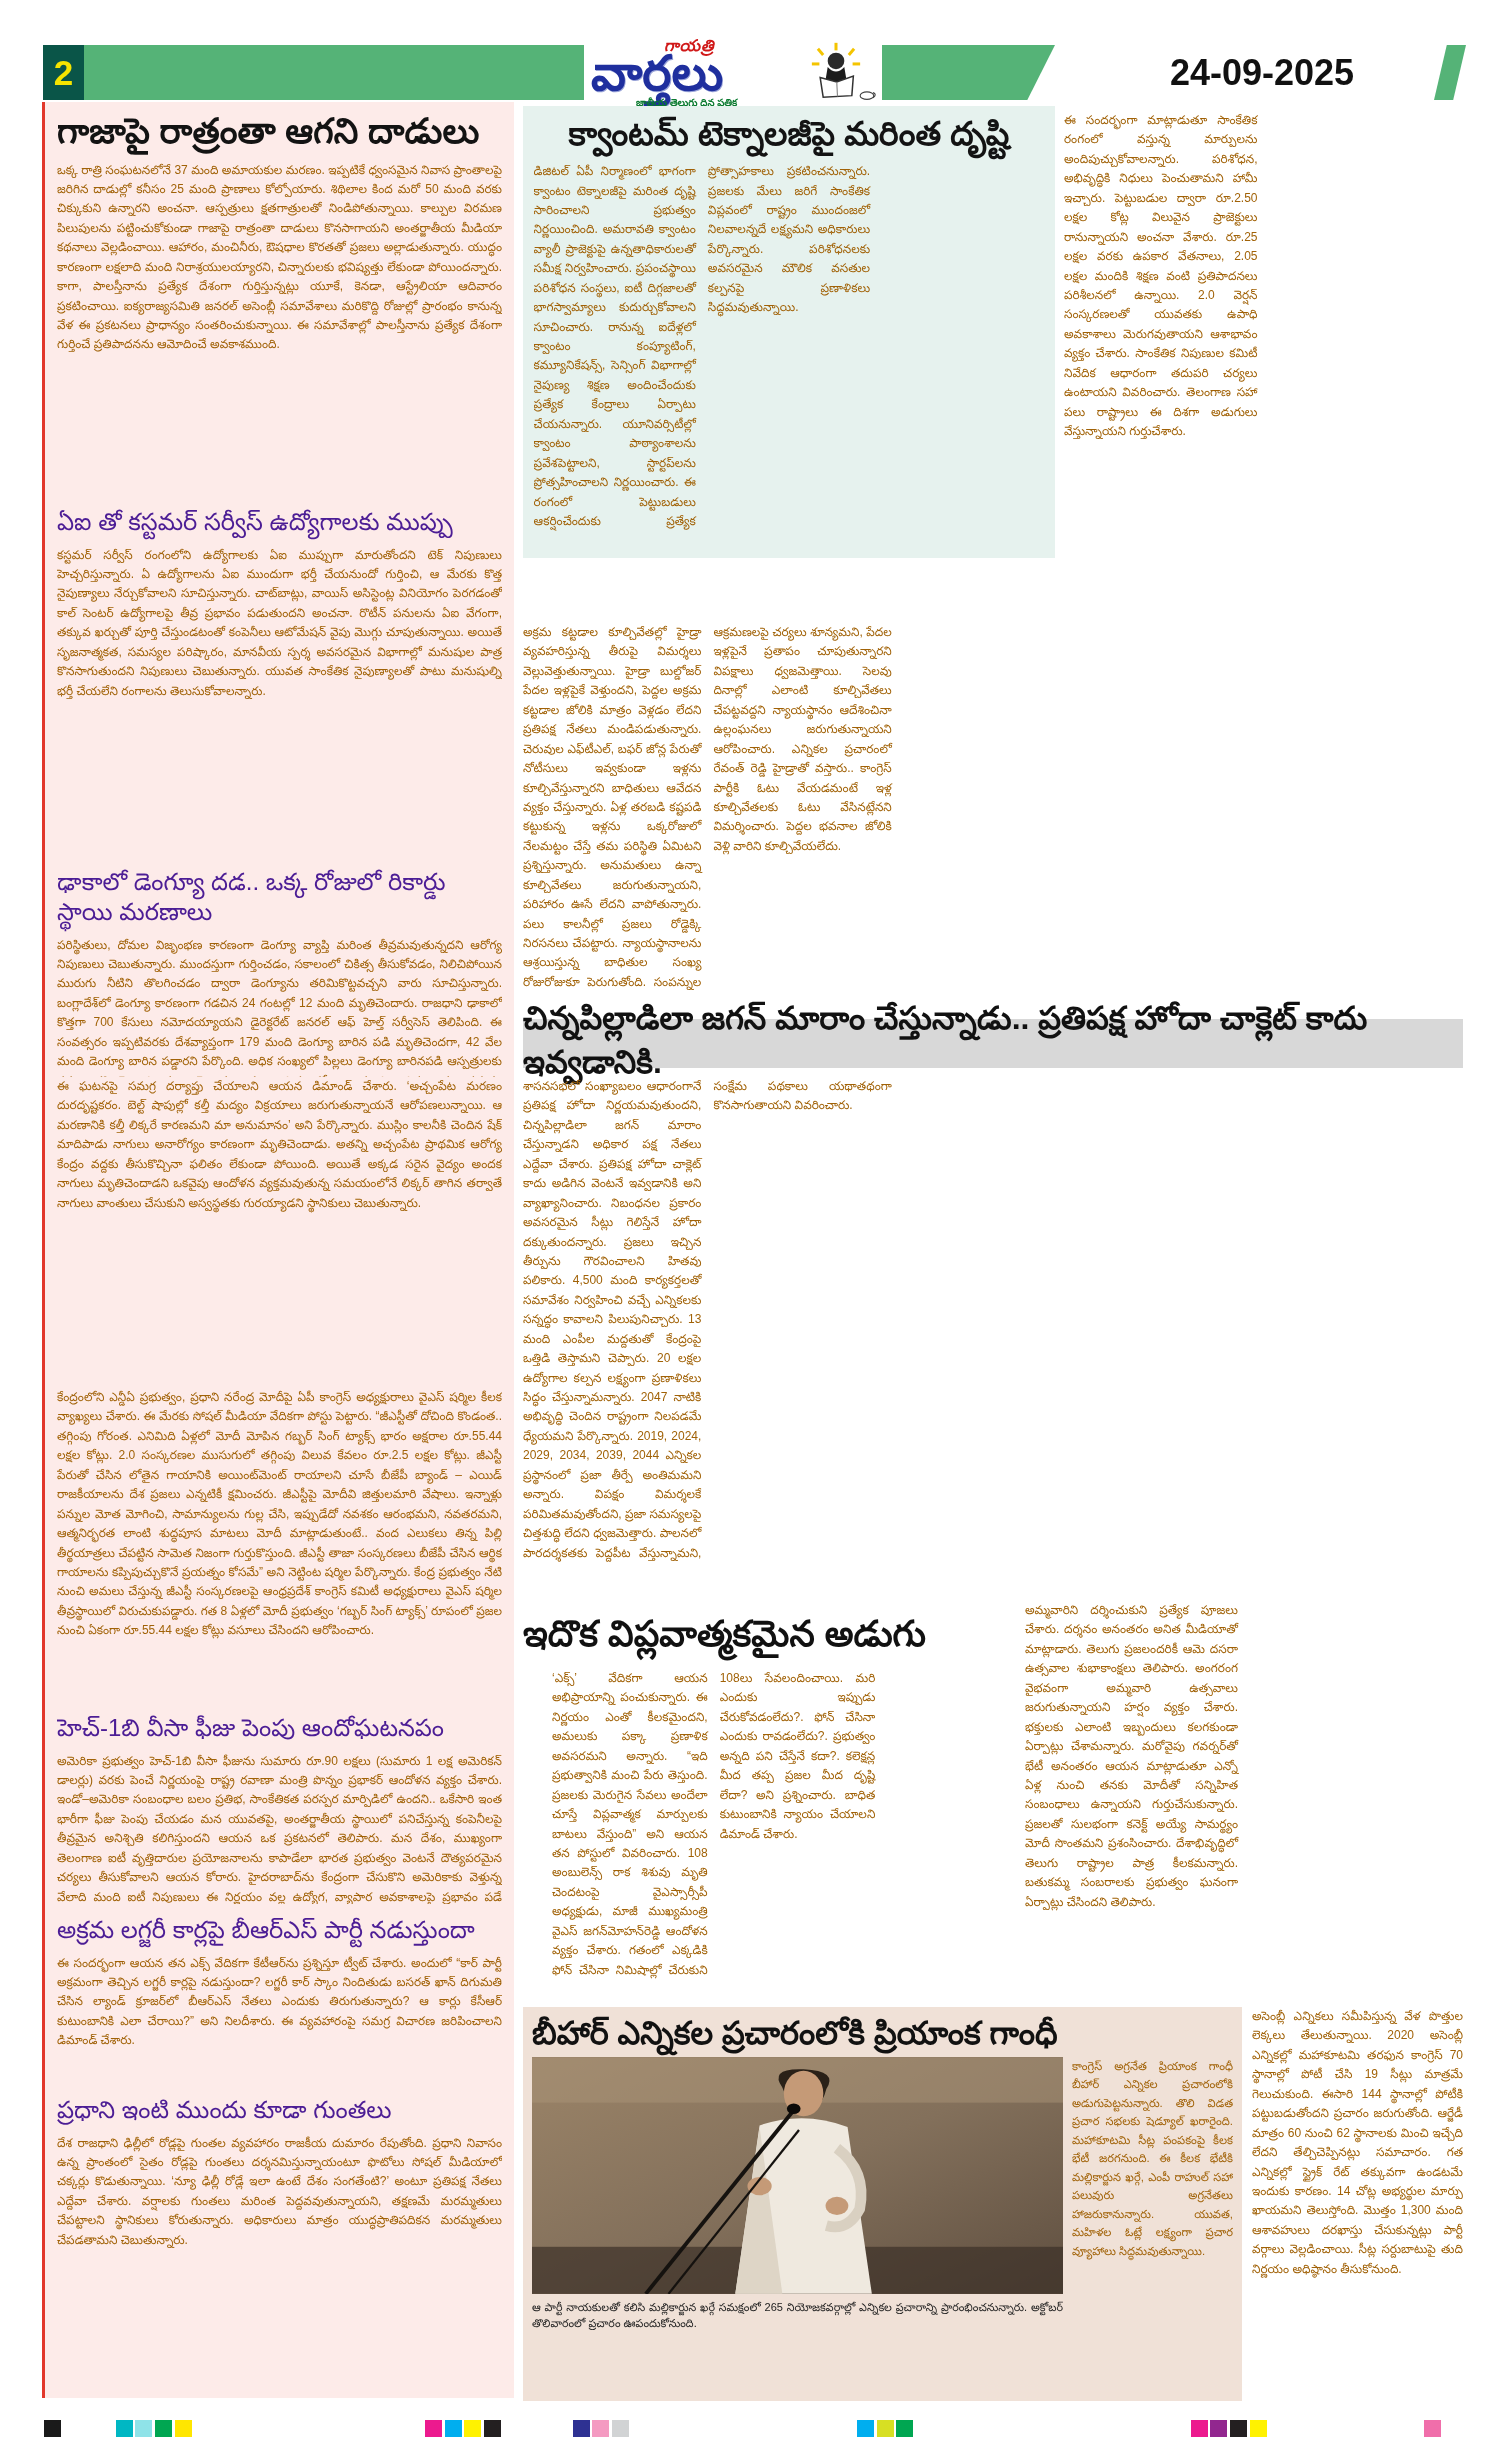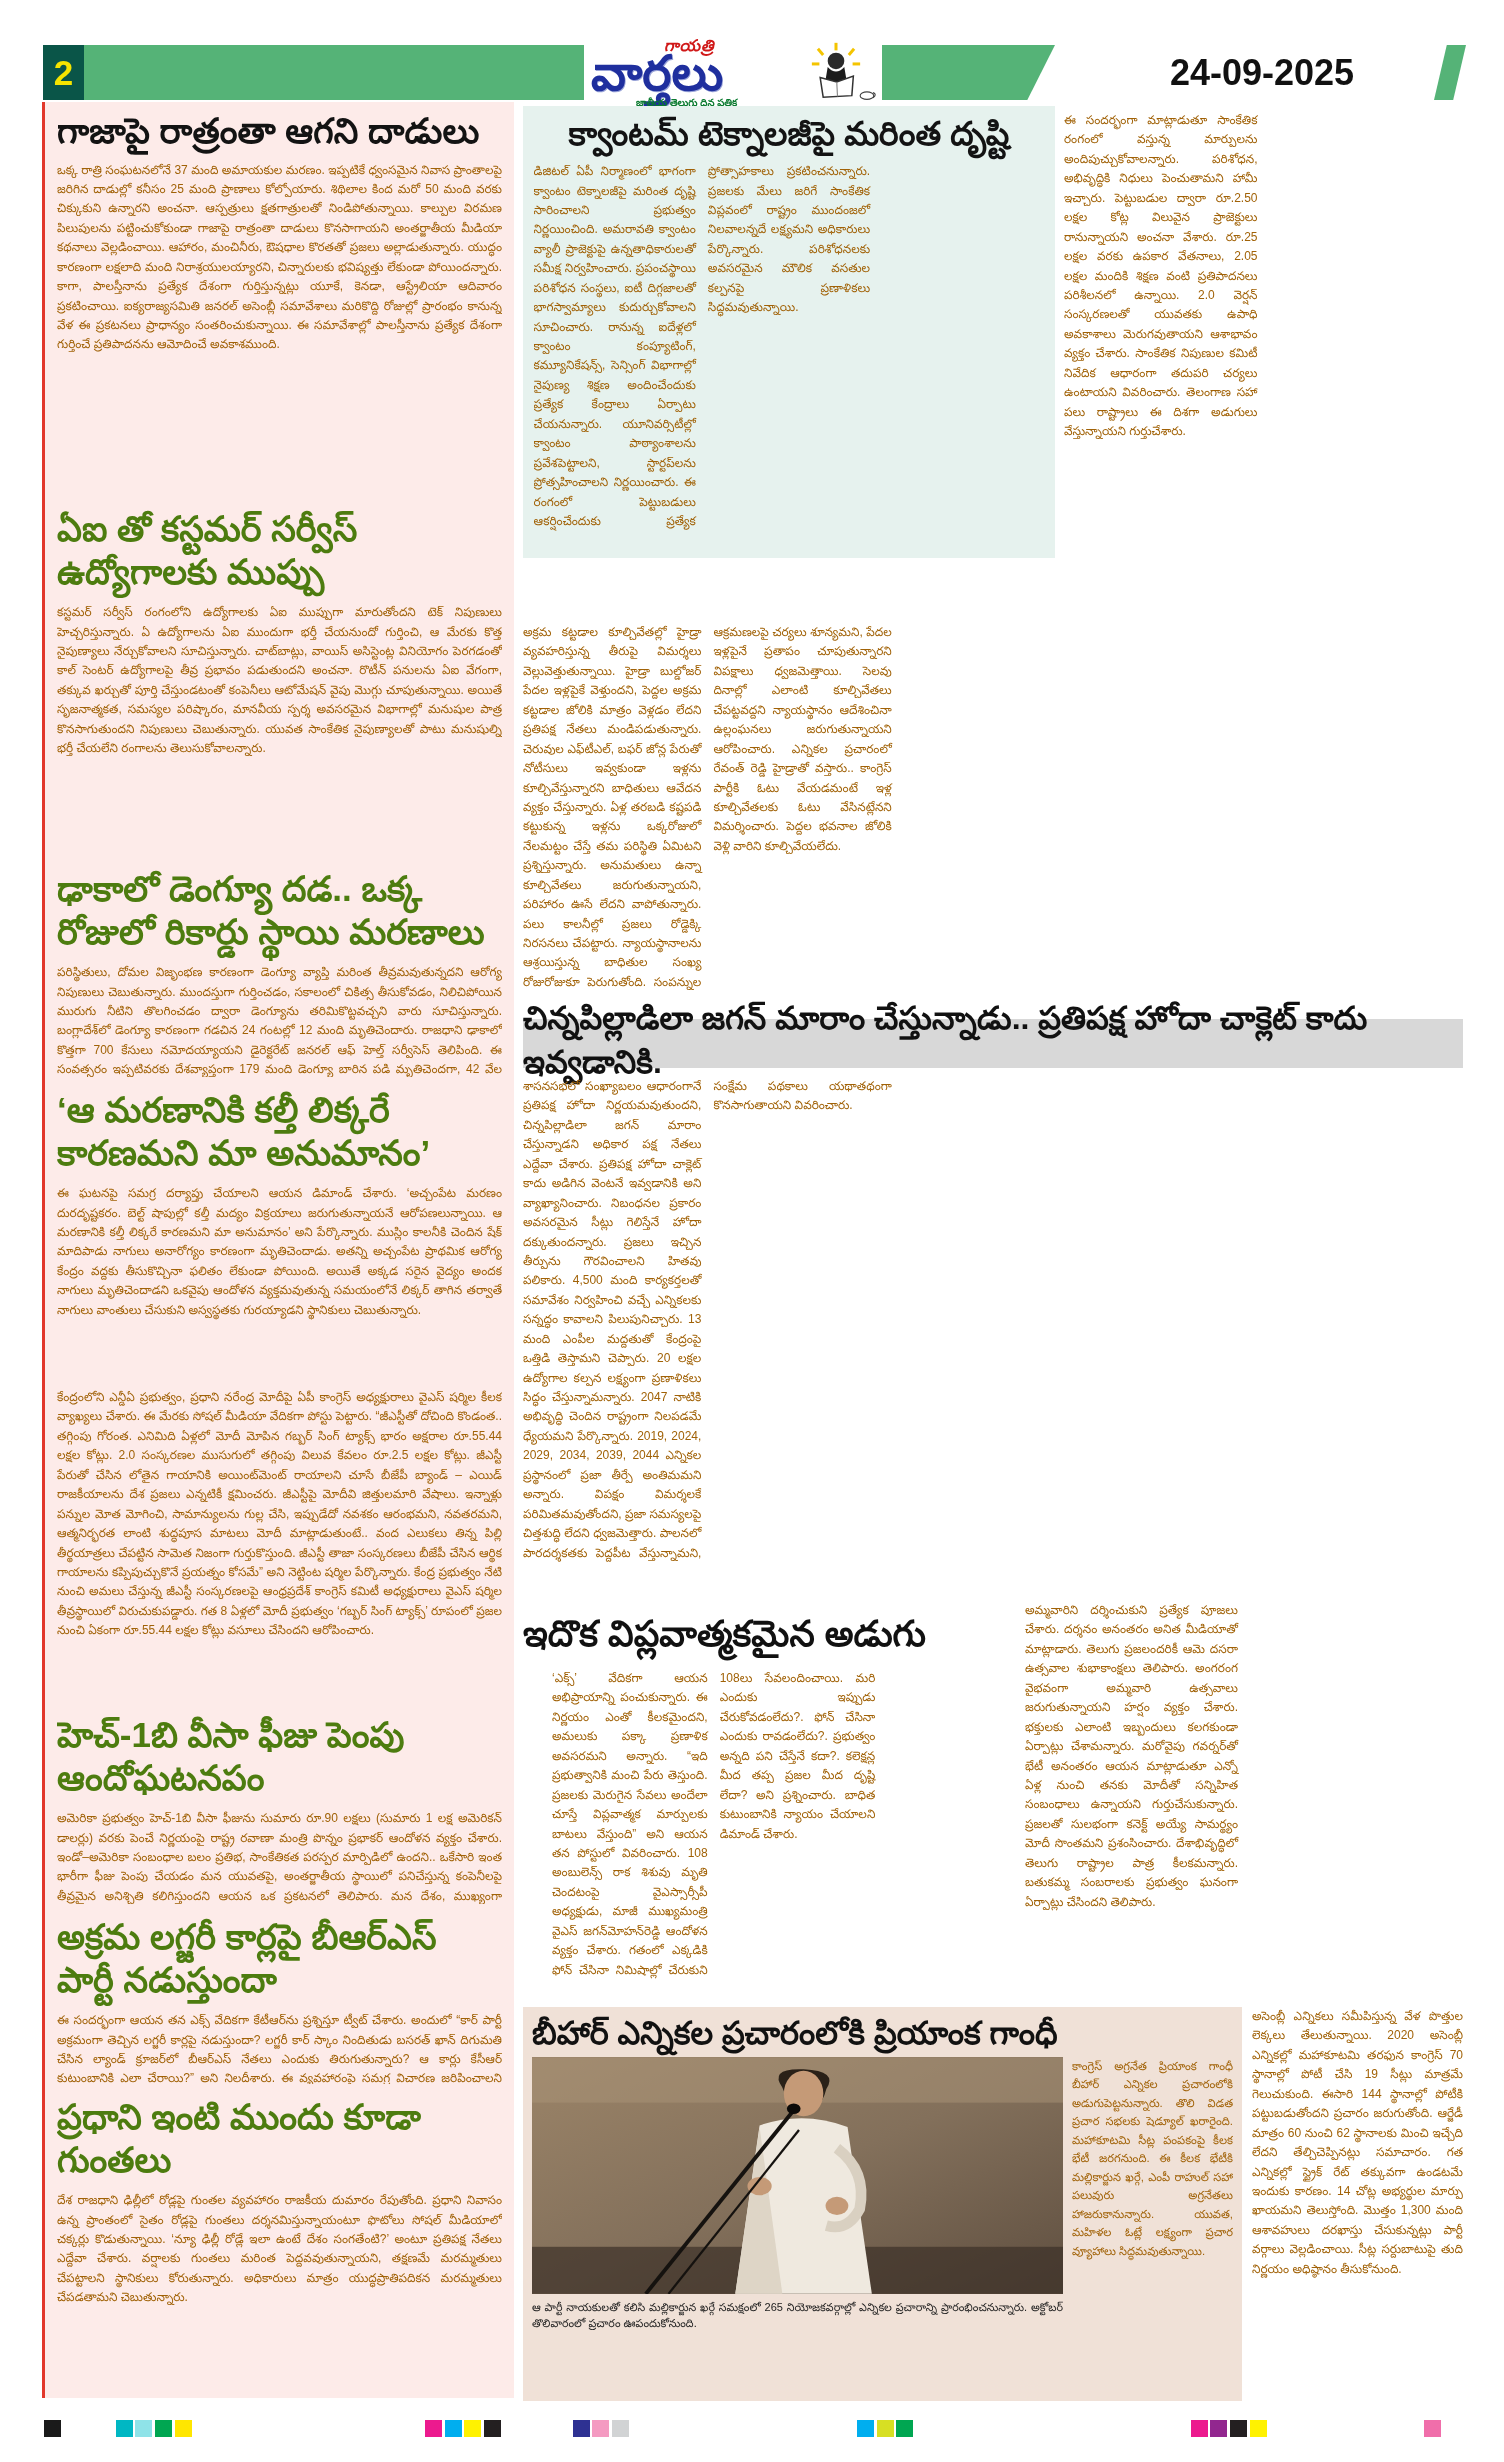--- a/index.html
+++ b/index.html
@@ -20,21 +20,21 @@
   .mast-art{position:absolute;left:793px;top:41px;width:86px;height:64px;}
   .gpara1{position:absolute;left:882px;top:45px;width:173px;height:55px;background:#55b377;
           clip-path:polygon(0 0,100% 0,84% 100%,0 100%);}
   .hdate{position:absolute;left:1099px;top:45px;width:326px;height:55px;display:flex;
          align-items:center;justify-content:center;font-size:36px;font-weight:bold;color:#111;}
   .gpara2{position:absolute;left:1434px;top:45px;width:32px;height:55px;background:#55b377;
           clip-path:polygon(40% 0,100% 0,60% 100%,0 100%);}
 
   
   .headline-lg{font-size:35px;font-weight:bold;color:#131313;line-height:1.2;margin:1.5px 0 9px 0;}
-  .subhead{font-size:35px;font-weight:bold;color:#4d7c0f;line-height:1.25;margin:10.6px 0 9px 0;}
+  .subhead{font-size:24px;font-weight:normal;color:#4c1d95;line-height:1.25;margin:10.6px 0 9px 0;}
   .body-text{font-size:12px;line-height:1.62;text-align:justify;color:#a16207;
              column-gap:12px;column-fill:auto;overflow:hidden;}
 
   .left-block{position:absolute;left:42px;top:102px;width:472px;height:2296px;background:#fdebe9;
               border-left:3.8px solid #e2372b;box-sizing:border-box;padding:6px 12px;overflow:hidden;}
   .lsec{overflow:hidden;}
   .s0{height:388px;} .s1{height:360px;} .s2{height:221px;} .s3{height:311px;}
   .s4{height:314px;} .s5{height:202px;} .s6{height:180px;} .s7{height:288px;}
 
   .quantum-block{position:absolute;left:523px;top:106px;width:532px;height:452px;background:#e6f2ee;
@@ -116,21 +116,20 @@
     </div>
     <div class="lsec s1">
       <div class="subhead">ఏఐ తో కస్టమర్ సర్వీస్ ఉద్యోగాలకు ముప్పు</div>
       <div class="body-text">కస్టమర్ సర్వీస్ రంగంలోని ఉద్యోగాలకు ఏఐ ముప్పుగా మారుతోందని టెక్ నిపుణులు హెచ్చరిస్తున్నారు. ఏ ఉద్యోగాలను ఏఐ ముందుగా భర్తీ చేయనుందో గుర్తించి, ఆ మేరకు కొత్త నైపుణ్యాలు నేర్చుకోవాలని సూచిస్తున్నారు. చాట్‌బాట్లు, వాయిస్ అసిస్టెంట్ల వినియోగం పెరగడంతో కాల్ సెంటర్ ఉద్యోగాలపై తీవ్ర ప్రభావం పడుతుందని అంచనా. రొటీన్ పనులను ఏఐ వేగంగా, తక్కువ ఖర్చుతో పూర్తి చేస్తుండటంతో కంపెనీలు ఆటోమేషన్ వైపు మొగ్గు చూపుతున్నాయి. అయితే సృజనాత్మకత, సమస్యల పరిష్కారం, మానవీయ స్పర్శ అవసరమైన విభాగాల్లో మనుషుల పాత్ర కొనసాగుతుందని నిపుణులు చెబుతున్నారు. యువత సాంకేతిక నైపుణ్యాలతో పాటు మనుషుల్ని భర్తీ చేయలేని రంగాలను తెలుసుకోవాలన్నారు.</div>
     </div>
     <div class="lsec s2">
       <div class="subhead">ఢాకాలో డెంగ్యూ దడ.. ఒక్క రోజులో రికార్డు స్థాయి మరణాలు</div>
       <div class="body-text">పరిస్థితులు, దోమల విజృంభణ కారణంగా డెంగ్యూ వ్యాప్తి మరింత తీవ్రమవుతున్నదని ఆరోగ్య నిపుణులు చెబుతున్నారు. ముందస్తుగా గుర్తించడం, సకాలంలో చికిత్స తీసుకోవడం, నిలిచిపోయిన మురుగు నీటిని తొలగించడం ద్వారా డెంగ్యూను తరిమికొట్టవచ్చని వారు సూచిస్తున్నారు. బంగ్లాదేశ్‌లో డెంగ్యూ కారణంగా గడచిన 24 గంటల్లో 12 మంది మృతిచెందారు. రాజధాని ఢాకాలో కొత్తగా 700 కేసులు నమోదయ్యాయని డైరెక్టరేట్ జనరల్ ఆఫ్ హెల్త్ సర్వీసెస్ తెలిపింది. ఈ సంవత్సరం ఇప్పటివరకు దేశవ్యాప్తంగా 179 మంది డెంగ్యూ బారిన పడి మృతిచెందగా, 42 వేల మంది డెంగ్యూ బారిన పడ్డారని పేర్కొంది. అధిక సంఖ్యలో పిల్లలు డెంగ్యూ బారినపడి ఆస్పత్రులకు వస్తున్నారని వైద్యాధికారులు చెబుతున్నారు. బాధితులలో చాలామంది అధిక జ్వరం, దద్దుర్లు, తీవ్రమైన నిర్జలీకరణతో బాధపడుతున్నారు.</div>
     </div>
     <div class="lsec s3">
-      <div class="subhead">‘ఆ మరణానికి కల్తీ లిక్కరే కారణమని మా అనుమానం’</div>
       <div class="body-text">ఈ ఘటనపై సమగ్ర దర్యాప్తు చేయాలని ఆయన డిమాండ్ చేశారు. ‘అచ్చంపేట మరణం దురదృష్టకరం. బెల్ట్ షాపుల్లో కల్తీ మద్యం విక్రయాలు జరుగుతున్నాయనే ఆరోపణలున్నాయి. ఆ మరణానికి కల్తీ లిక్కరే కారణమని మా అనుమానం’ అని పేర్కొన్నారు. ముస్లిం కాలనీకి చెందిన షేక్ మాదిపాడు నాగులు అనారోగ్యం కారణంగా మృతిచెందాడు. అతన్ని అచ్చంపేట ప్రాథమిక ఆరోగ్య కేంద్రం వద్దకు తీసుకొచ్చినా ఫలితం లేకుండా పోయింది. అయితే అక్కడ సరైన వైద్యం అందక నాగులు మృతిచెందాడని ఒకవైపు ఆందోళన వ్యక్తమవుతున్న సమయంలోనే లిక్కర్ తాగిన తర్వాతే నాగులు వాంతులు చేసుకుని అస్వస్థతకు గురయ్యాడని స్థానికులు చెబుతున్నారు.</div>
     </div>
     <div class="lsec s4">
       <div class="body-text">కేంద్రంలోని ఎన్డీఏ ప్రభుత్వం, ప్రధాని నరేంద్ర మోదీపై ఏపీ కాంగ్రెస్ అధ్యక్షురాలు వైఎస్ షర్మిల కీలక వ్యాఖ్యలు చేశారు. ఈ మేరకు సోషల్ మీడియా వేదికగా పోస్టు పెట్టారు. “జీఎస్టీతో దోచింది కొండంత.. తగ్గింపు గోరంత. ఎనిమిది ఏళ్లలో మోదీ మోపిన గబ్బర్ సింగ్ ట్యాక్స్ భారం అక్షరాల రూ.55.44 లక్షల కోట్లు. 2.0 సంస్కరణల ముసుగులో తగ్గింపు విలువ కేవలం రూ.2.5 లక్షల కోట్లు. జీఎస్టీ పేరుతో చేసిన లోతైన గాయానికి అయింట్‌మెంట్ రాయాలని చూసే బీజేపీ బ్యాండ్ – ఎయిడ్ రాజకీయాలను దేశ ప్రజలు ఎన్నటికీ క్షమించరు. జీఎస్టీపై మోదీవి జిత్తులమారి వేషాలు. ఇన్నాళ్లు పన్నుల మోత మోగించి, సామాన్యులను గుల్ల చేసి, ఇప్పుడేదో నవశకం ఆరంభమని, నవతరమని, ఆత్మనిర్భరత లాంటి శుద్ధపూస మాటలు మోదీ మాట్లాడుతుంటే.. వంద ఎలుకలు తిన్న పిల్లి తీర్థయాత్రలు చేపట్టిన సామెత నిజంగా గుర్తుకొస్తుంది. జీఎస్టీ తాజా సంస్కరణలు బీజేపీ చేసిన ఆర్థిక గాయాలను కప్పిపుచ్చుకొనే ప్రయత్నం కోసమే” అని నెట్టింట షర్మిల పేర్కొన్నారు. కేంద్ర ప్రభుత్వం నేటి నుంచి అమలు చేస్తున్న జీఎస్టీ సంస్కరణలపై ఆంధ్రప్రదేశ్ కాంగ్రెస్ కమిటీ అధ్యక్షురాలు వైఎస్ షర్మిల తీవ్రస్థాయిలో విరుచుకుపడ్డారు. గత 8 ఏళ్లలో మోదీ ప్రభుత్వం ‘గబ్బర్ సింగ్ ట్యాక్స్’ రూపంలో ప్రజల నుంచి ఏకంగా రూ.55.44 లక్షల కోట్లు వసూలు చేసిందని ఆరోపించారు.</div>
     </div>
     <div class="lsec s5">
       <div class="subhead">హెచ్-1బి వీసా ఫీజు పెంపు ఆందోఘటనపం</div>
       <div class="body-text">అమెరికా ప్రభుత్వం హెచ్-1బి వీసా ఫీజును సుమారు రూ.90 లక్షలు (సుమారు 1 లక్ష అమెరికన్ డాలర్లు) వరకు పెంచే నిర్ణయంపై రాష్ట్ర రవాణా మంత్రి పొన్నం ప్రభాకర్ ఆందోళన వ్యక్తం చేశారు. ఇండో–అమెరికా సంబంధాల బలం ప్రతిభ, సాంకేతికత పరస్పర మార్పిడిలో ఉందని.. ఒకేసారి ఇంత భారీగా ఫీజు పెంపు చేయడం మన యువతపై, అంతర్జాతీయ స్థాయిలో పనిచేస్తున్న కంపెనీలపై తీవ్రమైన అనిశ్చితి కలిగిస్తుందని ఆయన ఒక ప్రకటనలో తెలిపారు. మన దేశం, ముఖ్యంగా తెలంగాణ ఐటీ వృత్తిదారుల ప్రయోజనాలను కాపాడేలా భారత ప్రభుత్వం వెంటనే దౌత్యపరమైన చర్యలు తీసుకోవాలని ఆయన కోరారు. హైదరాబాద్‌ను కేంద్రంగా చేసుకొని అమెరికాకు వెళ్తున్న వేలాది మంది ఐటీ నిపుణులు ఈ నిర్ణయం వల్ల ఉద్యోగ, వ్యాపార అవకాశాలపై ప్రభావం పడే ప్రమాదం ఉందన్నారు.</div>
     </div>
     <div class="lsec s6">

